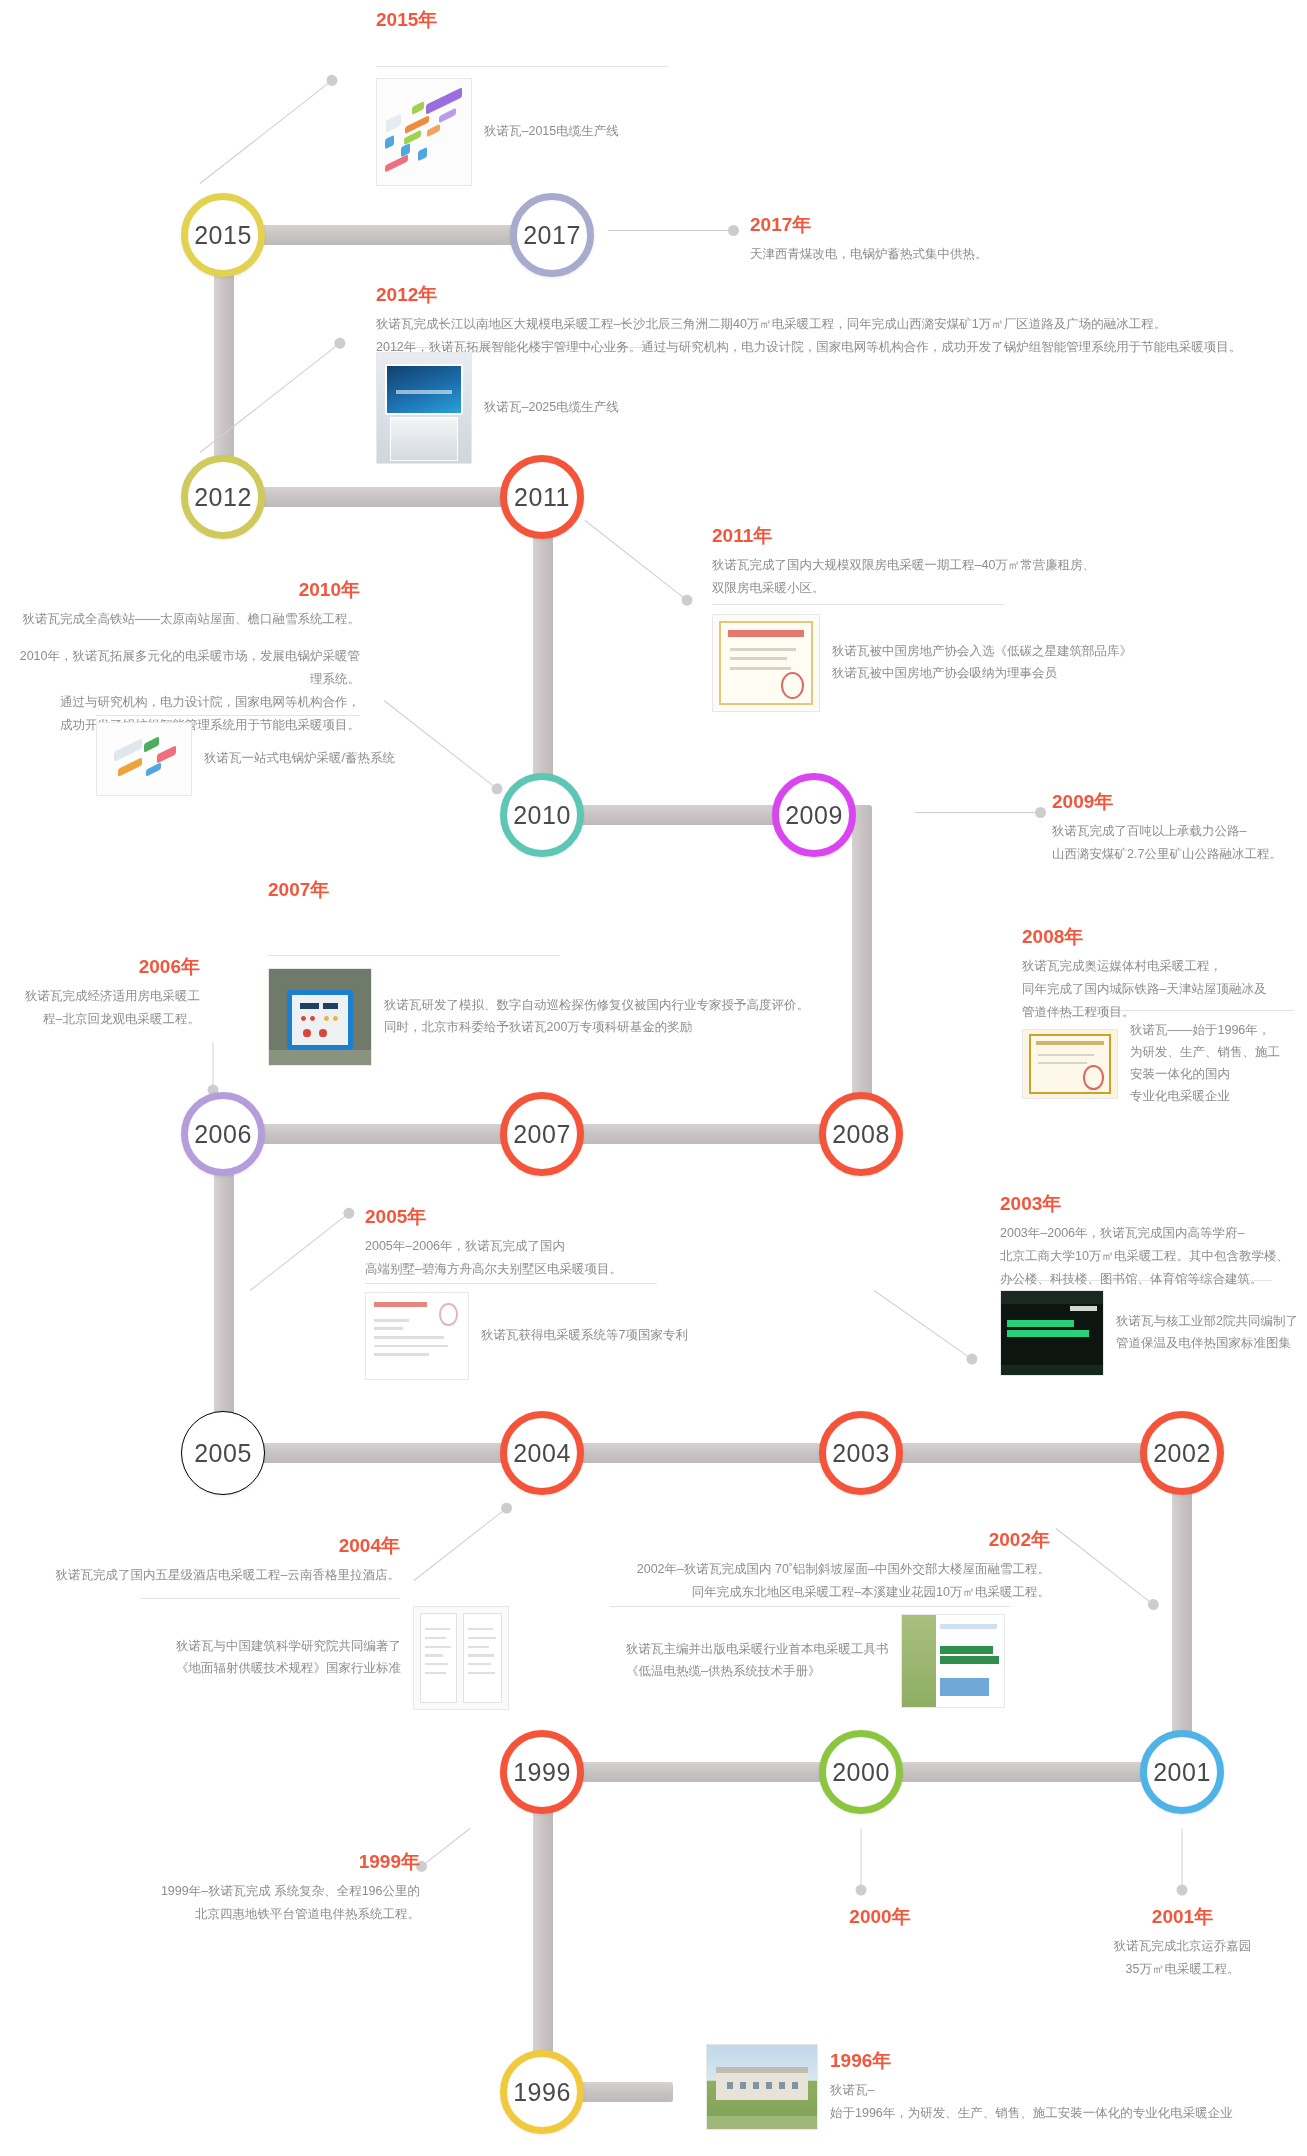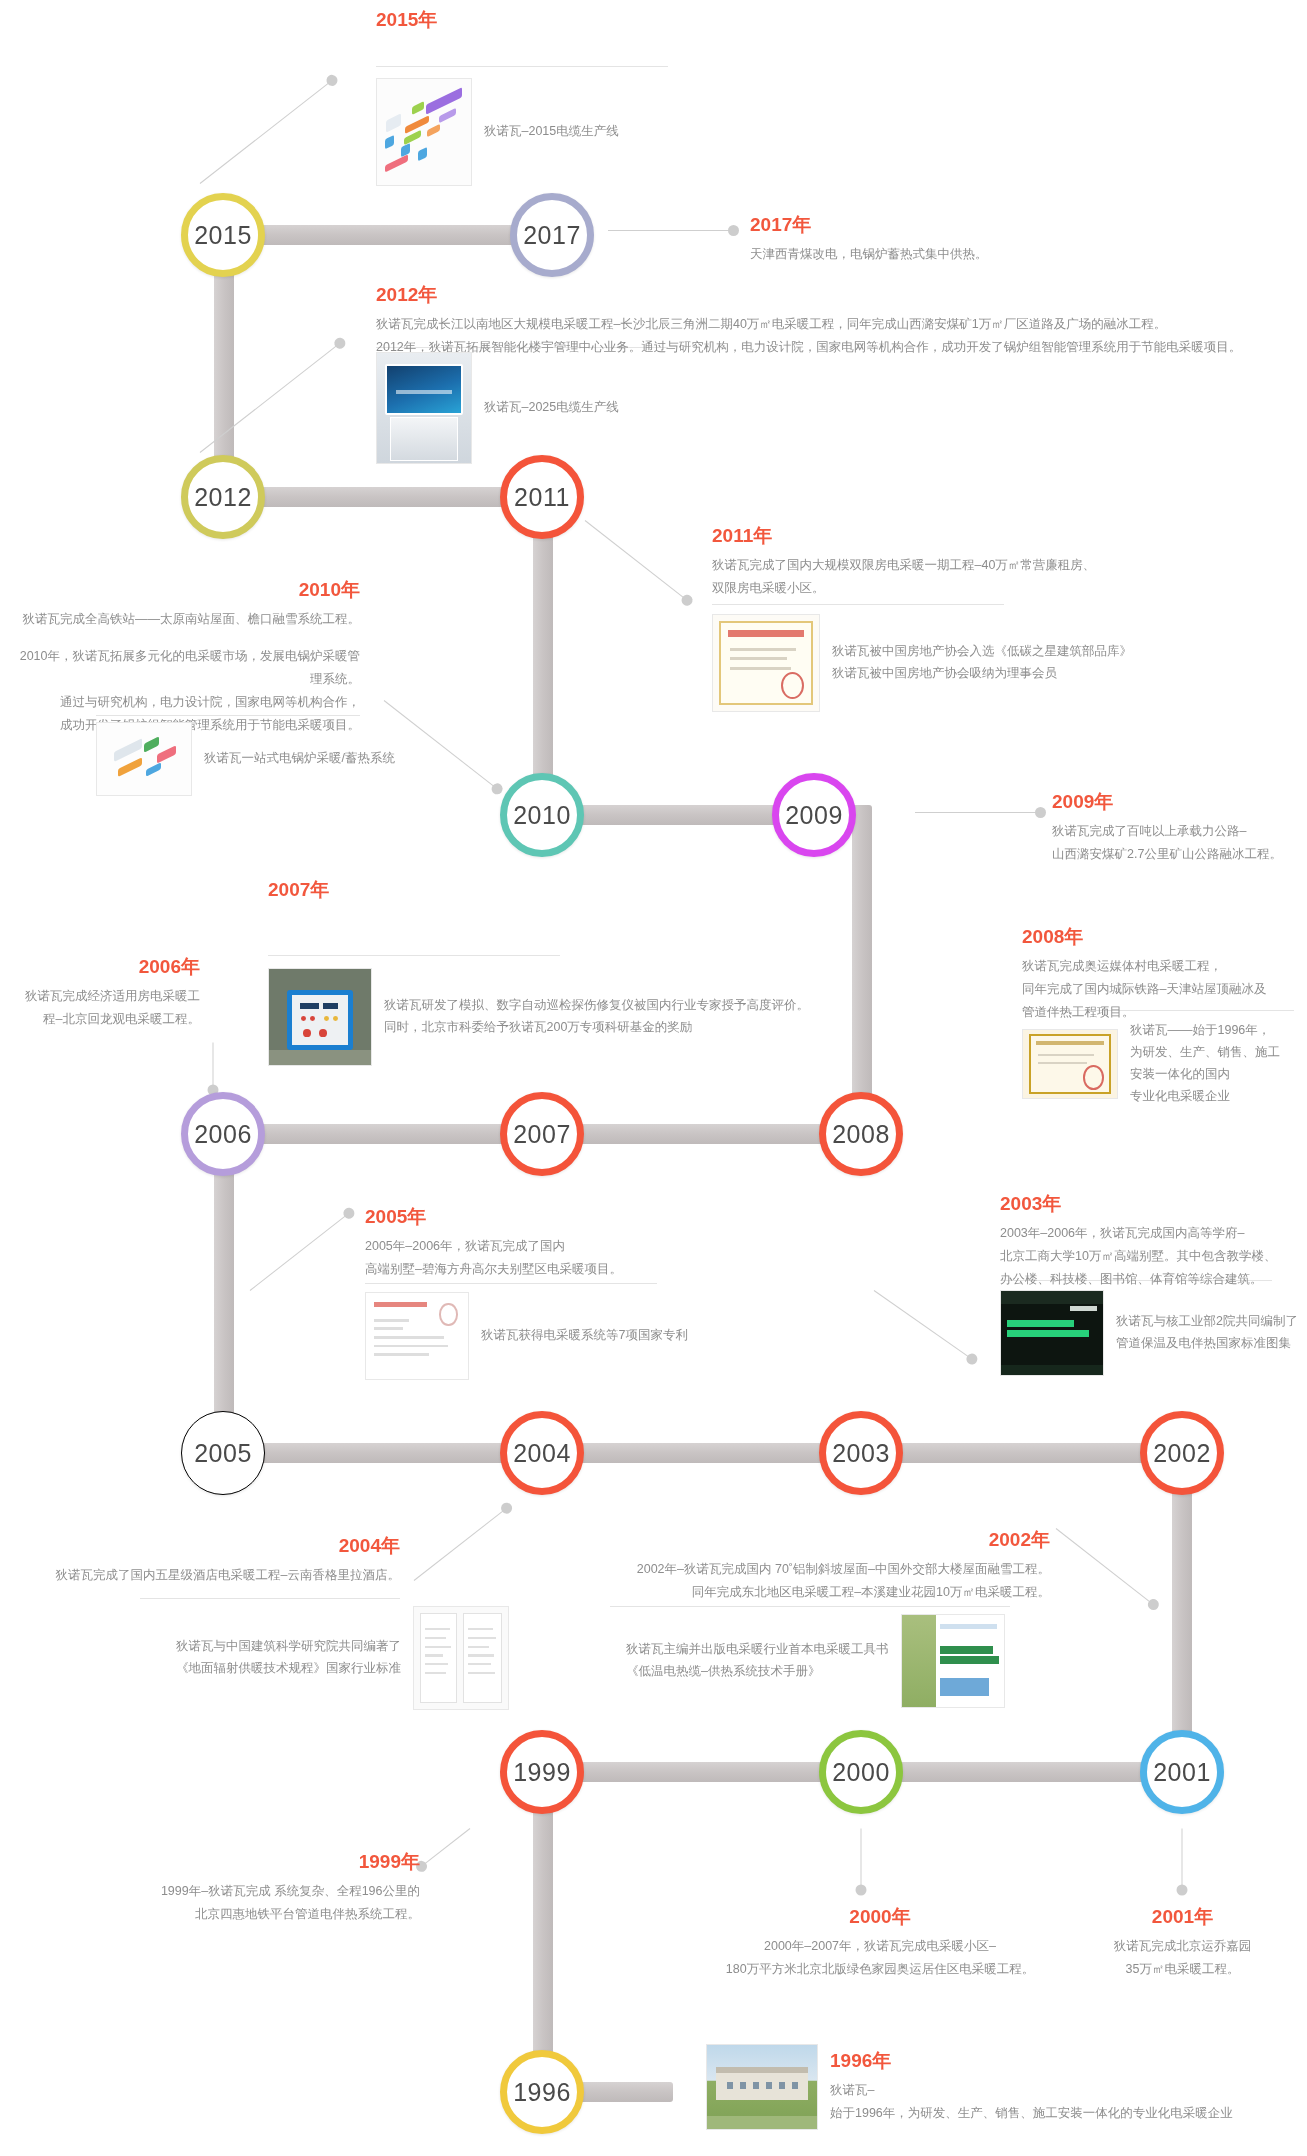--- a/index.html
+++ b/index.html
@@ -532,21 +532,21 @@
         <i style="top:56%; width:60%;"></i>
           <i style="top:66%; width:70%;"></i>
       </div>
     </div>
   </div>
   <div class="leader" style="left:414px; top:1580px; width:118px; transform:rotate(-38deg);"></div>
 
   <div class="block" style="left:1000px; top:1192px; width:300px;">
     <div class="yr">2003年</div>
     <div class="body">2003年–2006年，狄诺瓦完成国内高等学府–
-北京工商大学10万㎡高端别墅。其中包含教学楼、
+北京工商大学10万㎡电采暖工程。其中包含教学楼、
 办公楼、科技楼、图书馆、体育馆等综合建筑。</div>
   </div>
   <div class="rule" style="left:1000px; top:1280px; width:272px;"></div>
   <div class="card" style="left:1000px; top:1290px;">
     <div class="thumb book" style="width:104px; height:86px;">
       <div class="bandtop"></div>
       <div class="code"></div>
       <div class="bigtxt"></div>
       <div class="bigtxt2"></div>
       <div class="foot"></div>
@@ -578,22 +578,20 @@
   <div class="block right" style="left:30px; top:1850px; width:390px;">
     <div class="yr">1999年</div>
     <div class="body">1999年–狄诺瓦完成 系统复杂、全程196公里的
 北京四惠地铁平台管道电伴热系统工程。</div>
   </div>
   <div class="leader" style="left:470px; top:1828px; width:62px; transform:rotate(142deg);"></div>
 
   <div class="leader" style="left:861px; top:1828px; width:62px; transform:rotate(90deg); transform-origin:0 50%;"></div>
   <div class="block center" style="left:690px; top:1905px; width:380px;">
     <div class="yr">2000年</div>
-    <div class="body">2000年–2007年，狄诺瓦完成电采暖小区–
-180万平方米北京北版绿色家园奥运居住区电采暖工程。</div>
   </div>
 
   <div class="leader" style="left:1182px; top:1828px; width:62px; transform:rotate(90deg); transform-origin:0 50%;"></div>
   <div class="block center" style="left:1060px; top:1905px; width:245px;">
     <div class="yr">2001年</div>
     <div class="body">狄诺瓦完成北京运乔嘉园
 35万㎡电采暖工程。</div>
   </div>
 
   <div class="card" style="left:706px; top:2044px;">

